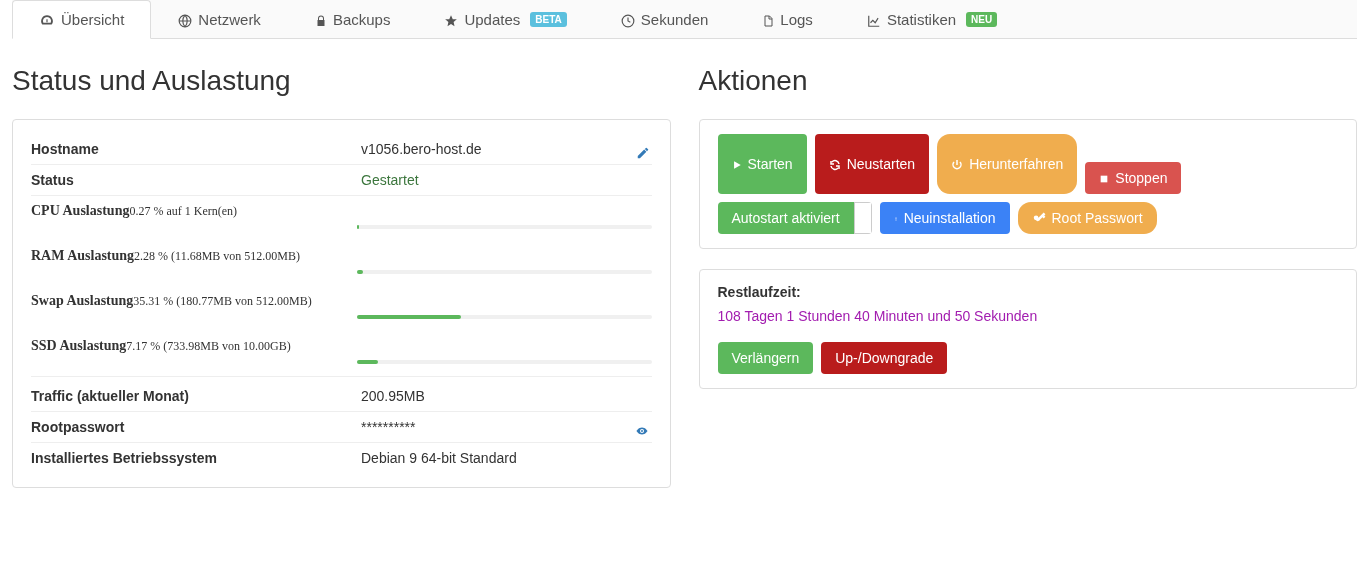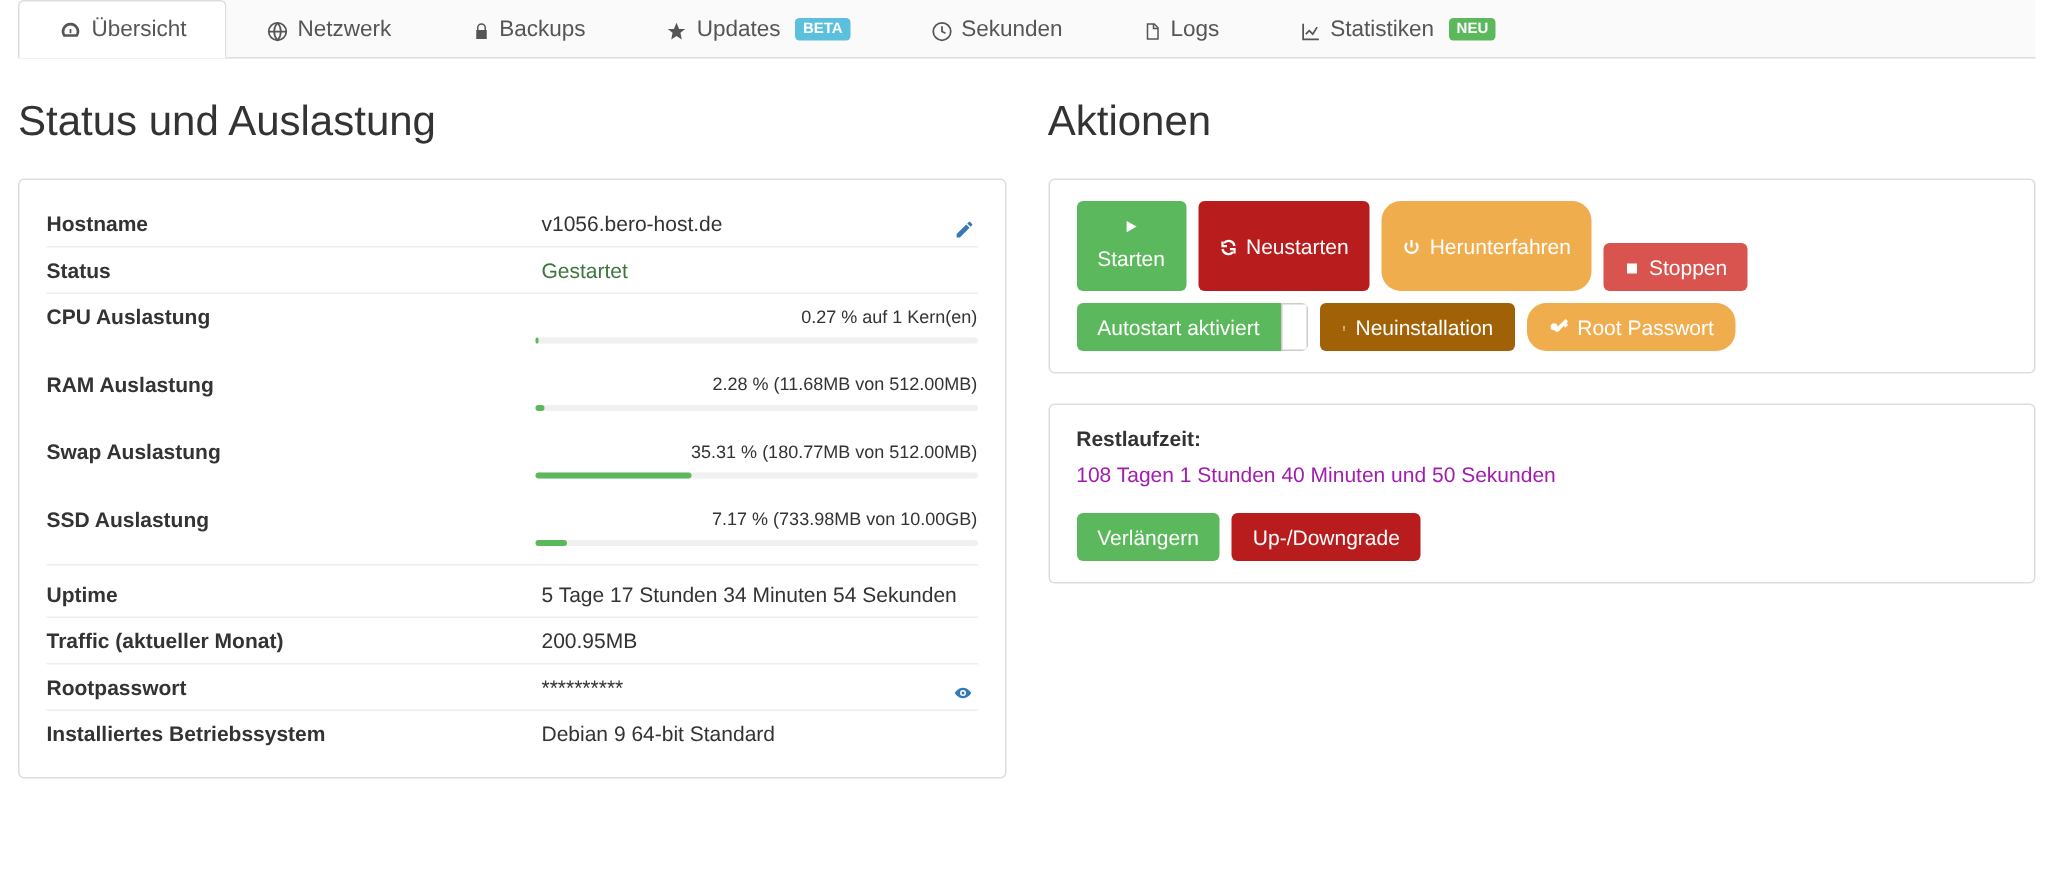--- a/index.html
+++ b/index.html
@@ -18,32 +18,32 @@
 h2 { font-size: 28px; font-weight: 500; color: #333; margin-bottom: 22px; }
 .panel { border: 1px solid #ddd; border-radius: 4px; padding: 14px 18px; margin-bottom: 20px; }
 .status-row { display: flex; align-items: flex-start; padding: 7px 0; position: relative; }
 .status-row.bordered { border-bottom: 1px solid #eee; }
 .status-label { width: 330px; font-weight: bold; color: #333; font-size: 14px; }
 .status-value { flex: 1; color: #333; font-size: 14px; }
 .green-text { color: #3c763d; }
 .edit-icon { color: #337ab7; cursor: pointer; position: absolute; right: 2px; top: 10px; }
 .eye-icon { color: #337ab7; cursor: pointer; position: absolute; right: 2px; top: 10px; }
 .metric-block { padding: 7px 0 12px 0; }
-.metric-top { display: flex; justify-content: space-between; align-items: center; }
+.metric-top { display: flex; align-items: center; font-family: Liberation Serif, serif; }
 .metric-label { font-weight: bold; font-size: 14px; color: #333; }
 .metric-val { font-size: 12px; color: #333; text-align: right; }
 .progress-outer { height: 4px; background: #f0f0f0; border-radius: 2px; margin-top: 6px; width: 295px; margin-left: auto; position: relative; }
 .progress-inner { height: 100%; background: #5cb85c; border-radius: 2px; }
 .btn-row { display: flex; flex-wrap: wrap; gap: 8px; }
 .btn { display: inline-flex; align-items: center; gap: 6px; padding: 8px 14px; font-size: 14px; color: #fff; border: none; border-radius: 4px; cursor: pointer; font-family: inherit; }
-.btn-green { background: #5cb85c; flex-direction: column; }
+.btn-green { background: #5cb85c; }
 .btn-blue { background: #b91c1c; }
 .btn-orange { background: #f0ad4e; border-radius: 13px; }
 .btn-red { background: #d9534f; margin-top: 28px; }
-.btn-cyan { background: #a16207; }
+.btn-cyan { background: #3b82f6; }
 .btn-green2 { background: #5cb85c; }
 .btn-toggle { display: flex; border-radius: 4px; overflow: hidden; }
 .btn-toggle .main { background: #5cb85c; color: #fff; padding: 8px 14px; font-size: 14px; display:flex; align-items:center; }
 .btn-toggle .handle { width: 18px; background: #fff; border: 1px solid #ccc; }
 .runtime-label { font-weight: bold; margin-bottom: 8px; }
 .runtime-val { color: #a21caf; margin-bottom: 18px; }
 .spacer4 { height: 4px; }
 svg { display: inline-block; vertical-align: middle; }
 </style>
 </head>
@@ -155,24 +155,20 @@
             <div class="metric-label">SSD Auslastung</div>
             <div class="metric-val">7.17 % (733.98MB von 10.00GB)</div>
           </div>
           <div class="progress-outer">
               <div class="progress-inner" style="width: 7.17%;"></div>
             </div>
         </div>
 
         <div class="spacer4"></div>
 
-        <div class="status-row bordered">
-          <div class="status-label">Uptime</div>
-          <div class="status-value">5 Tage 17 Stunden 34 Minuten 54 Sekunden</div>
-        </div>
 
         <div class="status-row bordered">
           <div class="status-label">Traffic (aktueller Monat)</div>
           <div class="status-value">200.95MB</div>
         </div>
 
         <div class="status-row bordered">
           <div class="status-label">Rootpasswort</div>
           <div class="status-value">**********</div>
           <span class="eye-icon"><svg width="16" height="12" viewBox="0 0 24 24" fill="currentColor">

